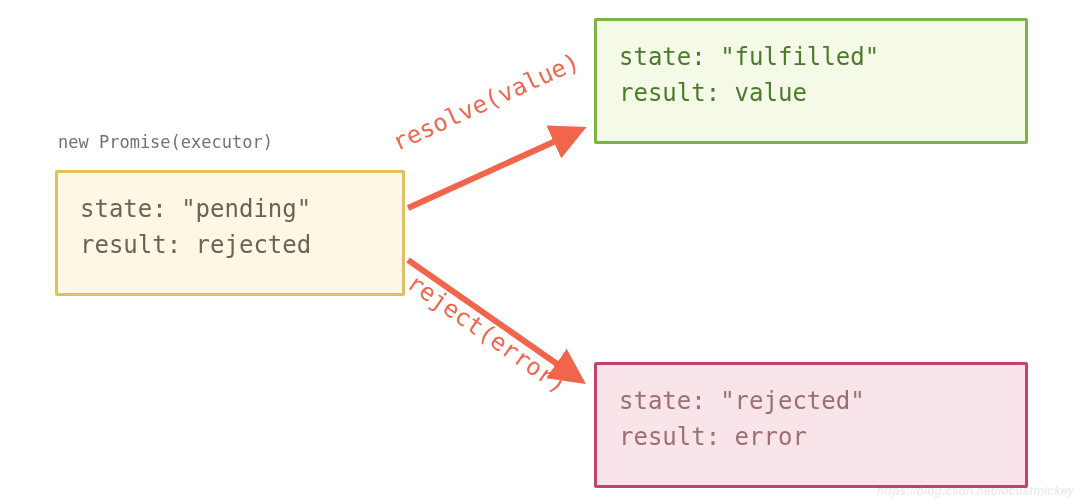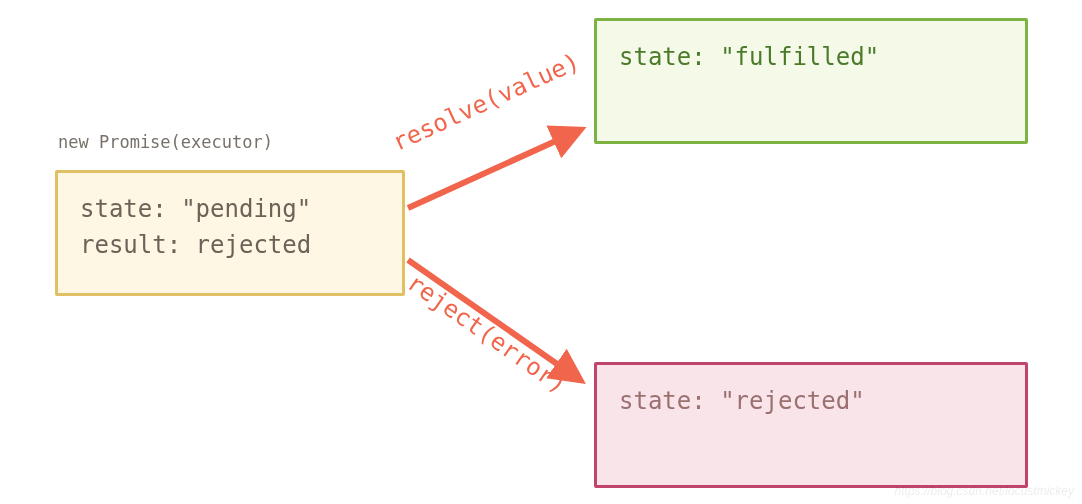--- a/index.html
+++ b/index.html
@@ -79,38 +79,41 @@
   }
 
   .watermark {
     position: absolute;
     right: 8px;
     bottom: 4px;
     font-family: sans-serif;
     font-size: 12px;
     font-style: italic;
     color: rgba(0,0,0,0.08);
+    font-weight: bold;
   }
 </style>
 </head>
 <body>
 
 <div class="caption">new Promise(executor)</div>
 
 <div class="box pending-box">
   <span class="box-line"><span>state:</span> <span>"pending"</span></span>
   <span class="box-line"><span>result:</span> <span>rejected</span></span>
 </div>
 
 <div class="box fulfilled-box">
   <span class="box-line"><span>state:</span> <span>"fulfilled"</span></span>
+  <span class="box-line"><span>result:</span> <span>value</span></span>
 </div>
 
 <div class="box rejected-box">
   <span class="box-line"><span>state:</span> <span>"rejected"</span></span>
+  <span class="box-line"><span>result:</span> <span>error</span></span>
 </div>
 
 <svg class="arrow-svg" viewBox="0 0 1082 504">
   <defs>
     <marker id="arrowhead" viewBox="0 0 10 10" refX="8" refY="5" markerWidth="6" markerHeight="6" orient="auto-start-reverse">
       <path d="M 0 0 L 10 5 L 0 10 z" fill="#f1654c"></path>
     </marker>
   </defs>
 
   <line x1="408" y1="208" x2="580" y2="130" stroke="#f1654c" stroke-width="6" marker-end="url(#arrowhead)"></line>

